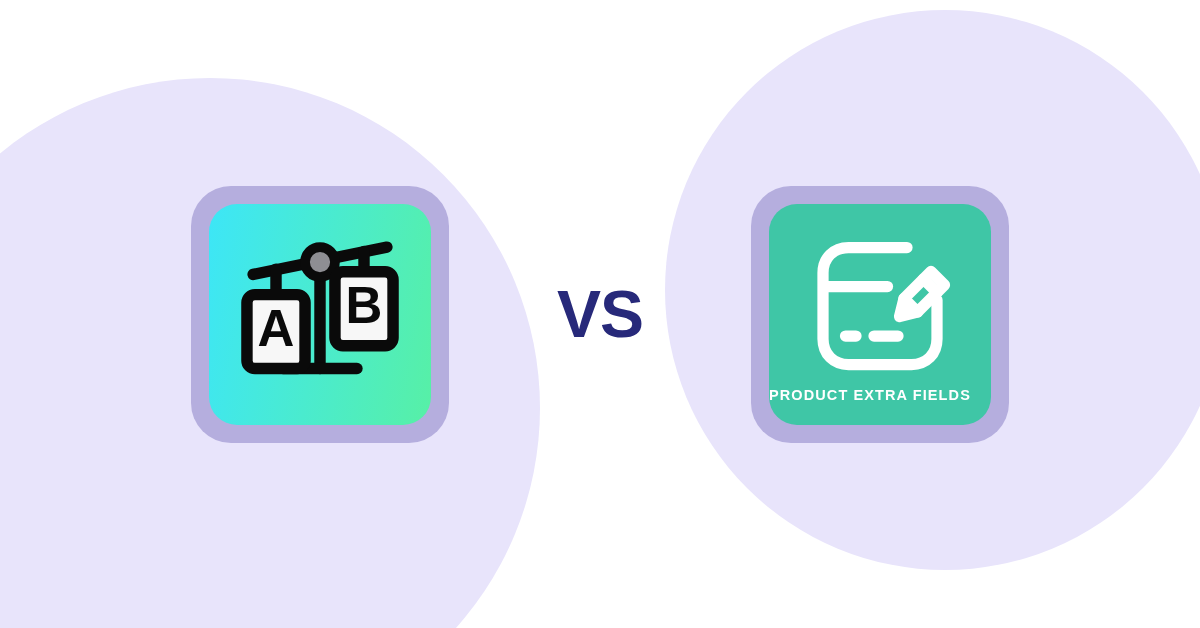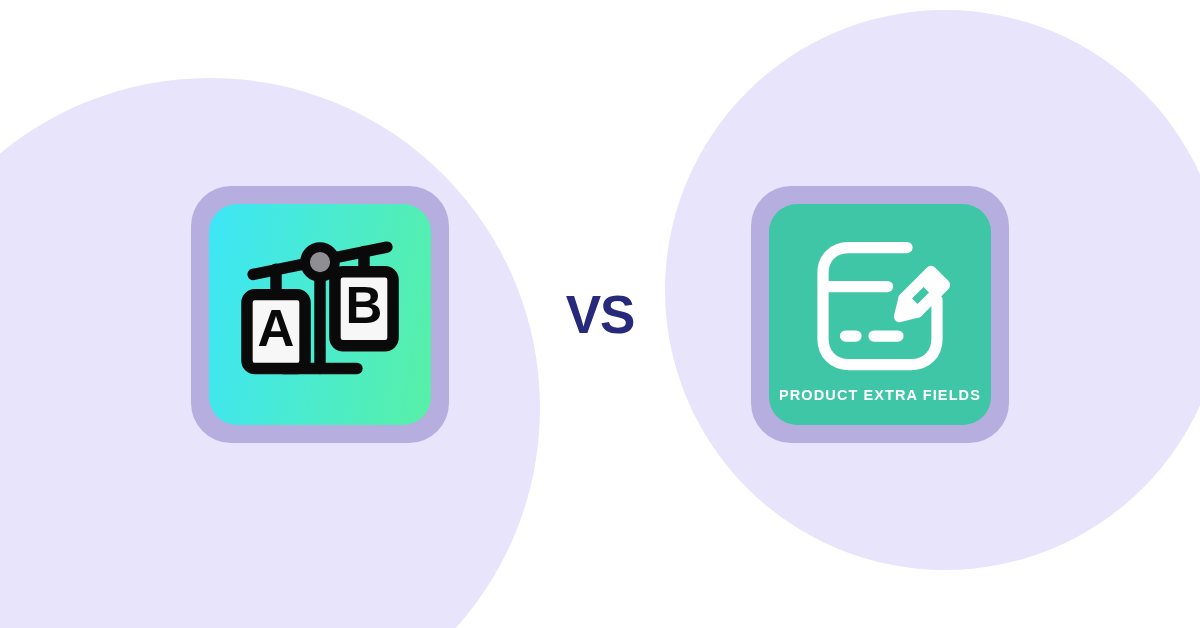--- a/index.html
+++ b/index.html
@@ -95,41 +95,41 @@
     width: 150px;
     height: 150px;
     display: block;
     margin-top: -16px;
   }
   .card-caption {
     position: absolute;
     left: 0;
     right: 0;
     bottom: 22px;
-    text-align: center;
+    text-align: left;
     color: #ffffff;
     font-family: "Liberation Sans", sans-serif;
     font-weight: bold;
     font-size: 14.5px;
     letter-spacing: 1.1px;
     line-height: 1;
     white-space: nowrap;
   }
 
   
   .vs-slot {
     width: 140px;
     display: flex;
     align-items: center;
     justify-content: center;
   }
   .vs-text {
     font-family: "Liberation Sans", sans-serif;
     font-weight: bold;
-    font-size: 53px;
+    font-size: 66px;
     line-height: 1;
     letter-spacing: -1px;
     color: #27297a;
     user-select: none;
     text-align: center;
   }
 </style>
 </head>
 <body>
 

